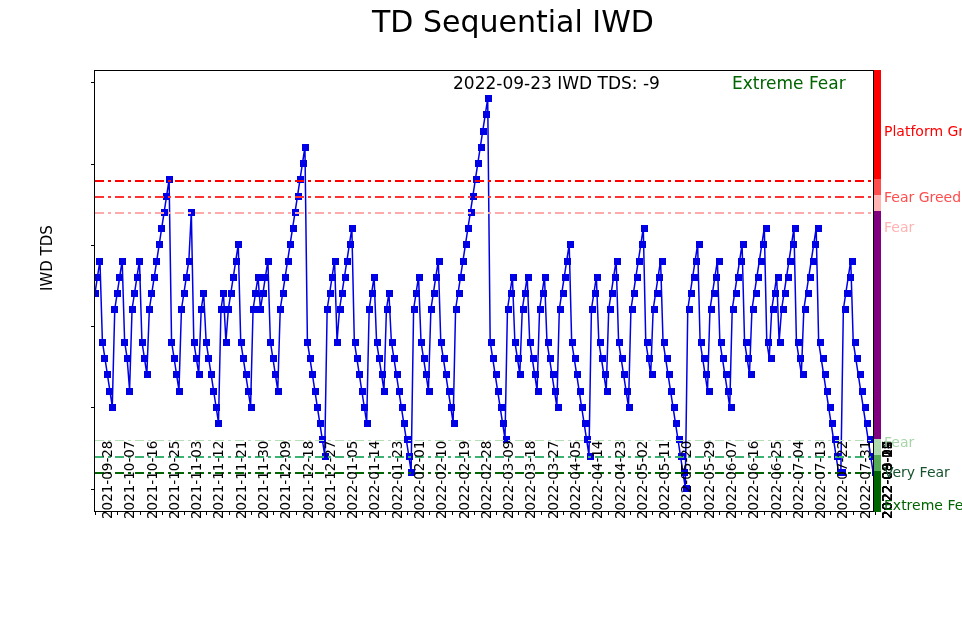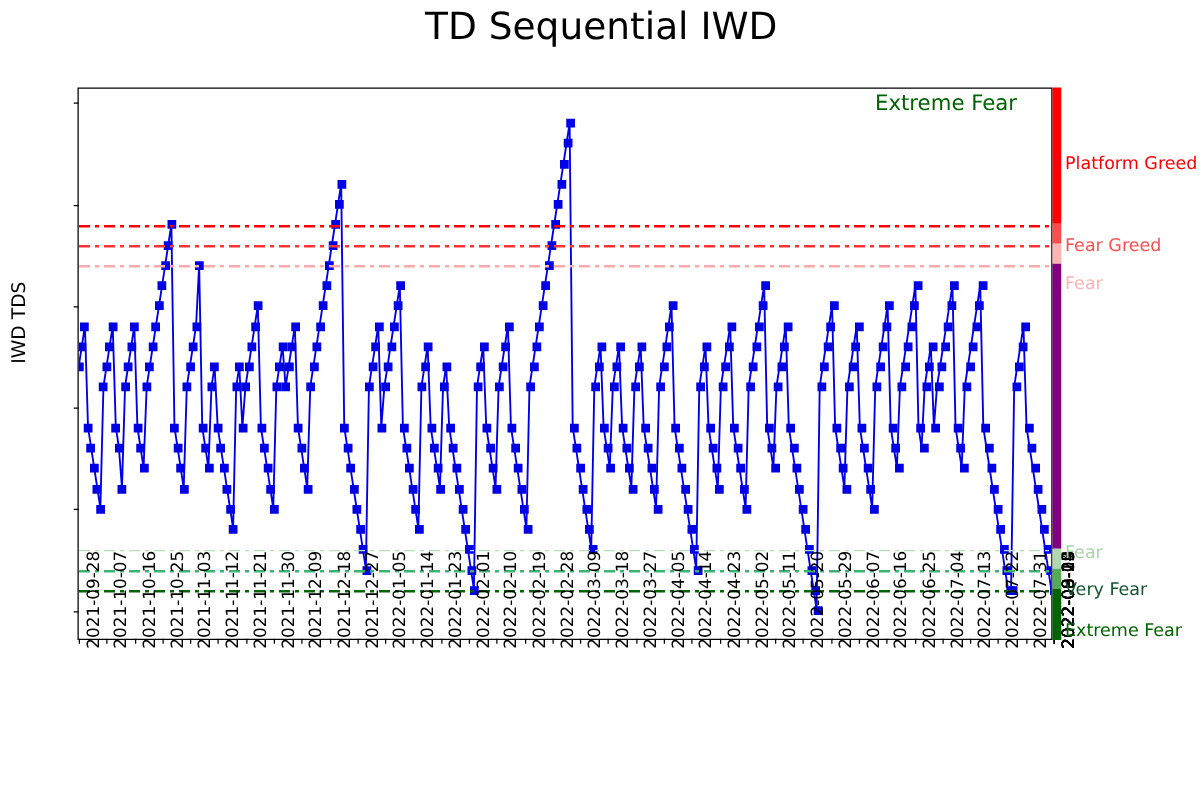--- a/index.html
+++ b/index.html
@@ -4,21 +4,21 @@
 <style>
   * { box-sizing: border-box; }
   html, body { margin: 0; padding: 0; }
   body {
     width: 962px; height: 633px;
     background: #ffffff;
     font-family: "DejaVu Sans", sans-serif;
     overflow: hidden;
     position: relative;
   }
-  #figure { position: absolute; inset: 0; }
+  #figure { position: absolute; inset: 0; margin-left: 32px; }
 
   
   .chart-title {
     position: absolute; left: 0; top: 4px; width: 962px;
     text-align: center;
     font-size: 30px; color: #000; font-weight: normal;
     letter-spacing: 0px;
   }
 
   
@@ -102,20 +102,21 @@
   svg.series { position: absolute; inset: 0; overflow: visible; }
 </style>
 </head>
 <body>
 
 <div id="figure">
 
   <div class="chart-title">TD Sequential IWD</div>
 
   <div id="plot">
+    <div class="ann-tds">2022-09-23 IWD TDS: -9</div>
     <div class="ann-state">Extreme Fear</div>
     <div id="clipwrap">
       <svg class="series" id="series-svg" viewBox="0 0 780 442" preserveAspectRatio="none">
           <polyline points="0.00,222.63 2.48,206.38 4.95,190.13 7.43,271.38 9.90,287.63 12.38,303.88 14.86,320.13 17.33,336.38 19.81,238.87 22.29,222.63 24.76,206.38 27.24,190.13 29.71,271.38 32.19,287.63 34.67,320.13 37.14,238.87 39.62,222.63 42.10,206.38 44.57,190.13 47.05,271.38 49.52,287.63 52.00,303.88 54.48,238.87 56.95,222.63 59.43,206.38 61.90,190.13 64.38,173.87 66.86,157.63 69.33,141.38 71.81,125.13 74.29,108.88 76.76,271.38 79.24,287.63 81.71,303.88 84.19,320.13 86.67,238.87 89.14,222.63 91.62,206.38 94.10,190.13 96.57,141.38 99.05,271.38 101.52,287.63 104.00,303.88 106.48,238.87 108.95,222.63 111.43,271.38 113.90,287.63 116.38,303.88 118.86,320.13 121.33,336.38 123.81,352.63 126.29,238.87 128.76,222.63 131.24,271.38 133.71,238.87 136.19,222.63 138.67,206.38 141.14,190.13 143.62,173.87 146.10,271.38 148.57,287.63 151.05,303.88 153.52,320.13 156.00,336.38 158.48,238.87 160.95,222.63 163.43,206.38 165.90,238.87 168.38,222.63 170.86,206.38 173.33,190.13 175.81,271.38 178.29,287.63 180.76,303.88 183.24,320.13 185.71,238.87 188.19,222.63 190.67,206.38 193.14,190.13 195.62,173.87 198.10,157.63 200.57,141.38 203.05,125.13 205.52,108.88 208.00,92.63 210.48,76.38 212.95,271.38 215.43,287.63 217.90,303.88 220.38,320.13 222.86,336.38 225.33,352.63 227.81,368.88 230.29,385.13 232.76,238.87 235.24,222.63 237.71,206.38 240.19,190.13 242.67,271.38 245.14,238.87 247.62,222.63 250.10,206.38 252.57,190.13 255.05,173.87 257.52,157.63 260.00,271.38 262.48,287.63 264.95,303.88 267.43,320.13 269.90,336.38 272.38,352.63 274.86,238.87 277.33,222.63 279.81,206.38 282.29,271.38 284.76,287.63 287.24,303.88 289.71,320.13 292.19,238.87 294.67,222.63 297.14,271.38 299.62,287.63 302.10,303.88 304.57,320.13 307.05,336.38 309.52,352.63 312.00,368.88 314.48,385.13 316.95,401.38 319.43,238.87 321.90,222.63 324.38,206.38 326.86,271.38 329.33,287.63 331.81,303.88 334.29,320.13 336.76,238.87 339.24,222.63 341.71,206.38 344.19,190.13 346.67,271.38 349.14,287.63 351.62,303.88 354.10,320.13 356.57,336.38 359.05,352.63 361.52,238.87 364.00,222.63 366.48,206.38 368.95,190.13 371.43,173.87 373.90,157.63 376.38,141.38 378.86,125.13 381.33,108.88 383.81,92.63 386.29,76.38 388.76,60.13 391.24,43.88 393.71,27.63 396.19,271.38 398.67,287.63 401.14,303.88 403.62,320.13 406.10,336.38 408.57,352.63 411.05,368.88 413.52,238.87 416.00,222.63 418.48,206.38 420.95,271.38 423.43,287.63 425.90,303.88 428.38,238.87 430.86,222.63 433.33,206.38 435.81,271.38 438.29,287.63 440.76,303.88 443.24,320.13 445.71,238.87 448.19,222.63 450.67,206.38 453.14,271.38 455.62,287.63 458.10,303.88 460.57,320.13 463.05,336.38 465.52,238.87 468.00,222.63 470.48,206.38 472.95,190.13 475.43,173.87 477.90,271.38 480.38,287.63 482.86,303.88 485.33,320.13 487.81,336.38 490.29,352.63 492.76,368.88 495.24,385.13 497.71,238.87 500.19,222.63 502.67,206.38 505.14,271.38 507.62,287.63 510.10,303.88 512.57,320.13 515.05,238.87 517.52,222.63 520.00,206.38 522.48,190.13 524.95,271.38 527.43,287.63 529.90,303.88 532.38,320.13 534.86,336.38 537.33,238.87 539.81,222.63 542.29,206.38 544.76,190.13 547.24,173.87 549.71,157.63 552.19,271.38 554.67,287.63 557.14,303.88 559.62,238.87 562.10,222.63 564.57,206.38 567.05,190.13 569.52,271.38 572.00,287.63 574.48,303.88 576.95,320.13 579.43,336.38 581.90,352.63 584.38,368.88 586.86,385.13 589.33,401.38 591.81,417.63 594.29,238.87 596.76,222.63 599.24,206.38 601.71,190.13 604.19,173.87 606.67,271.38 609.14,287.63 611.62,303.88 614.10,320.13 616.57,238.87 619.05,222.63 621.52,206.38 624.00,190.13 626.48,271.38 628.95,287.63 631.43,303.88 633.90,320.13 636.38,336.38 638.86,238.87 641.33,222.63 643.81,206.38 646.29,190.13 648.76,173.87 651.24,271.38 653.71,287.63 656.19,303.88 658.67,238.87 661.14,222.63 663.62,206.38 666.10,190.13 668.57,173.87 671.05,157.63 673.52,271.38 676.00,287.63 678.48,238.87 680.95,222.63 683.43,206.38 685.90,271.38 688.38,238.87 690.86,222.63 693.33,206.38 695.81,190.13 698.29,173.87 700.76,157.63 703.24,271.38 705.71,287.63 708.19,303.88 710.67,238.87 713.14,222.63 715.62,206.38 718.10,190.13 720.57,173.87 723.05,157.63 725.52,271.38 728.00,287.63 730.48,303.88 732.95,320.13 735.43,336.38 737.90,352.63 740.38,368.88 742.86,385.13 745.33,401.38 747.81,401.38 750.29,238.87 752.76,222.63 755.24,206.38 757.71,190.13 760.19,271.38 762.67,287.63 765.14,303.88 767.62,320.13 770.10,336.38 772.57,352.63 775.05,368.88 777.52,385.13 780.00,401.38" fill="none" stroke="#0000e6" stroke-width="1.5" vector-effect="non-scaling-stroke"></polyline>
         </svg>
       <div id="markers">
           <div class="marker" style="left: 0px; top: 222.625px; background: rgb(0, 0, 230);"></div>
           <div class="marker" style="left: 2.47619px; top: 206.375px; background: rgb(0, 0, 230);"></div>
           <div class="marker" style="left: 4.95238px; top: 190.125px; background: rgb(0, 0, 230);"></div>
           <div class="marker" style="left: 7.42857px; top: 271.375px; background: rgb(0, 0, 230);"></div>

